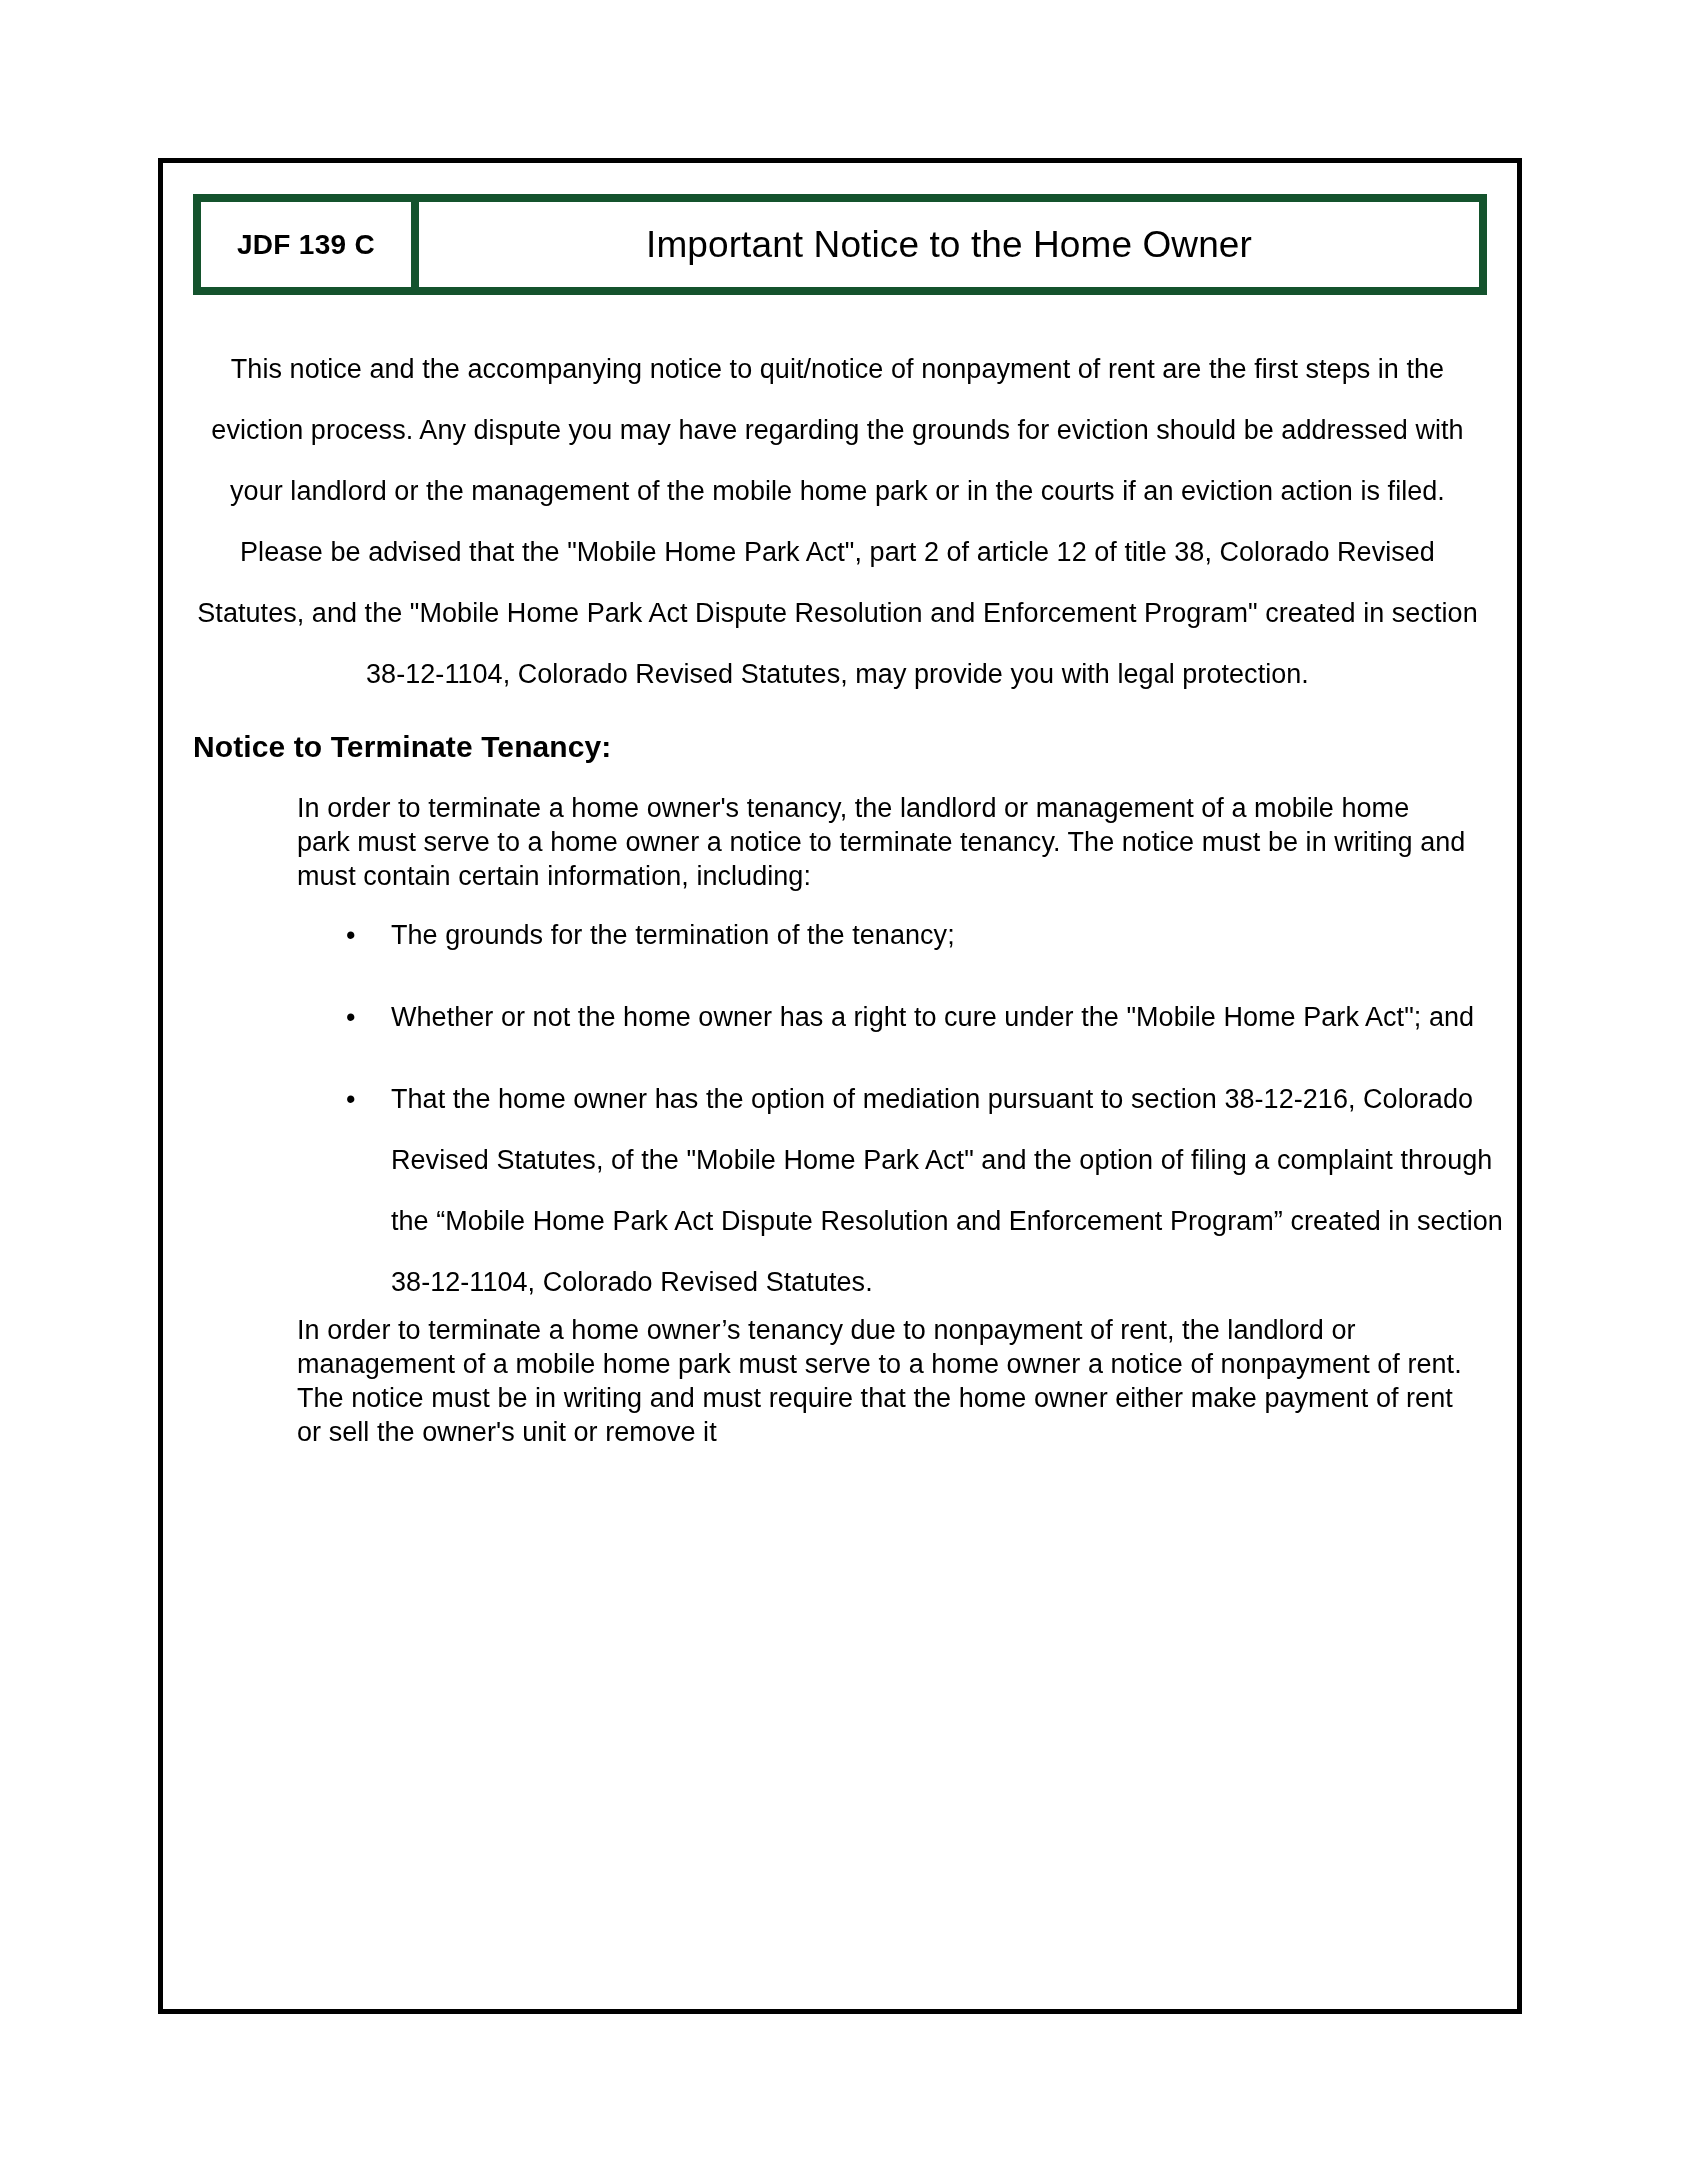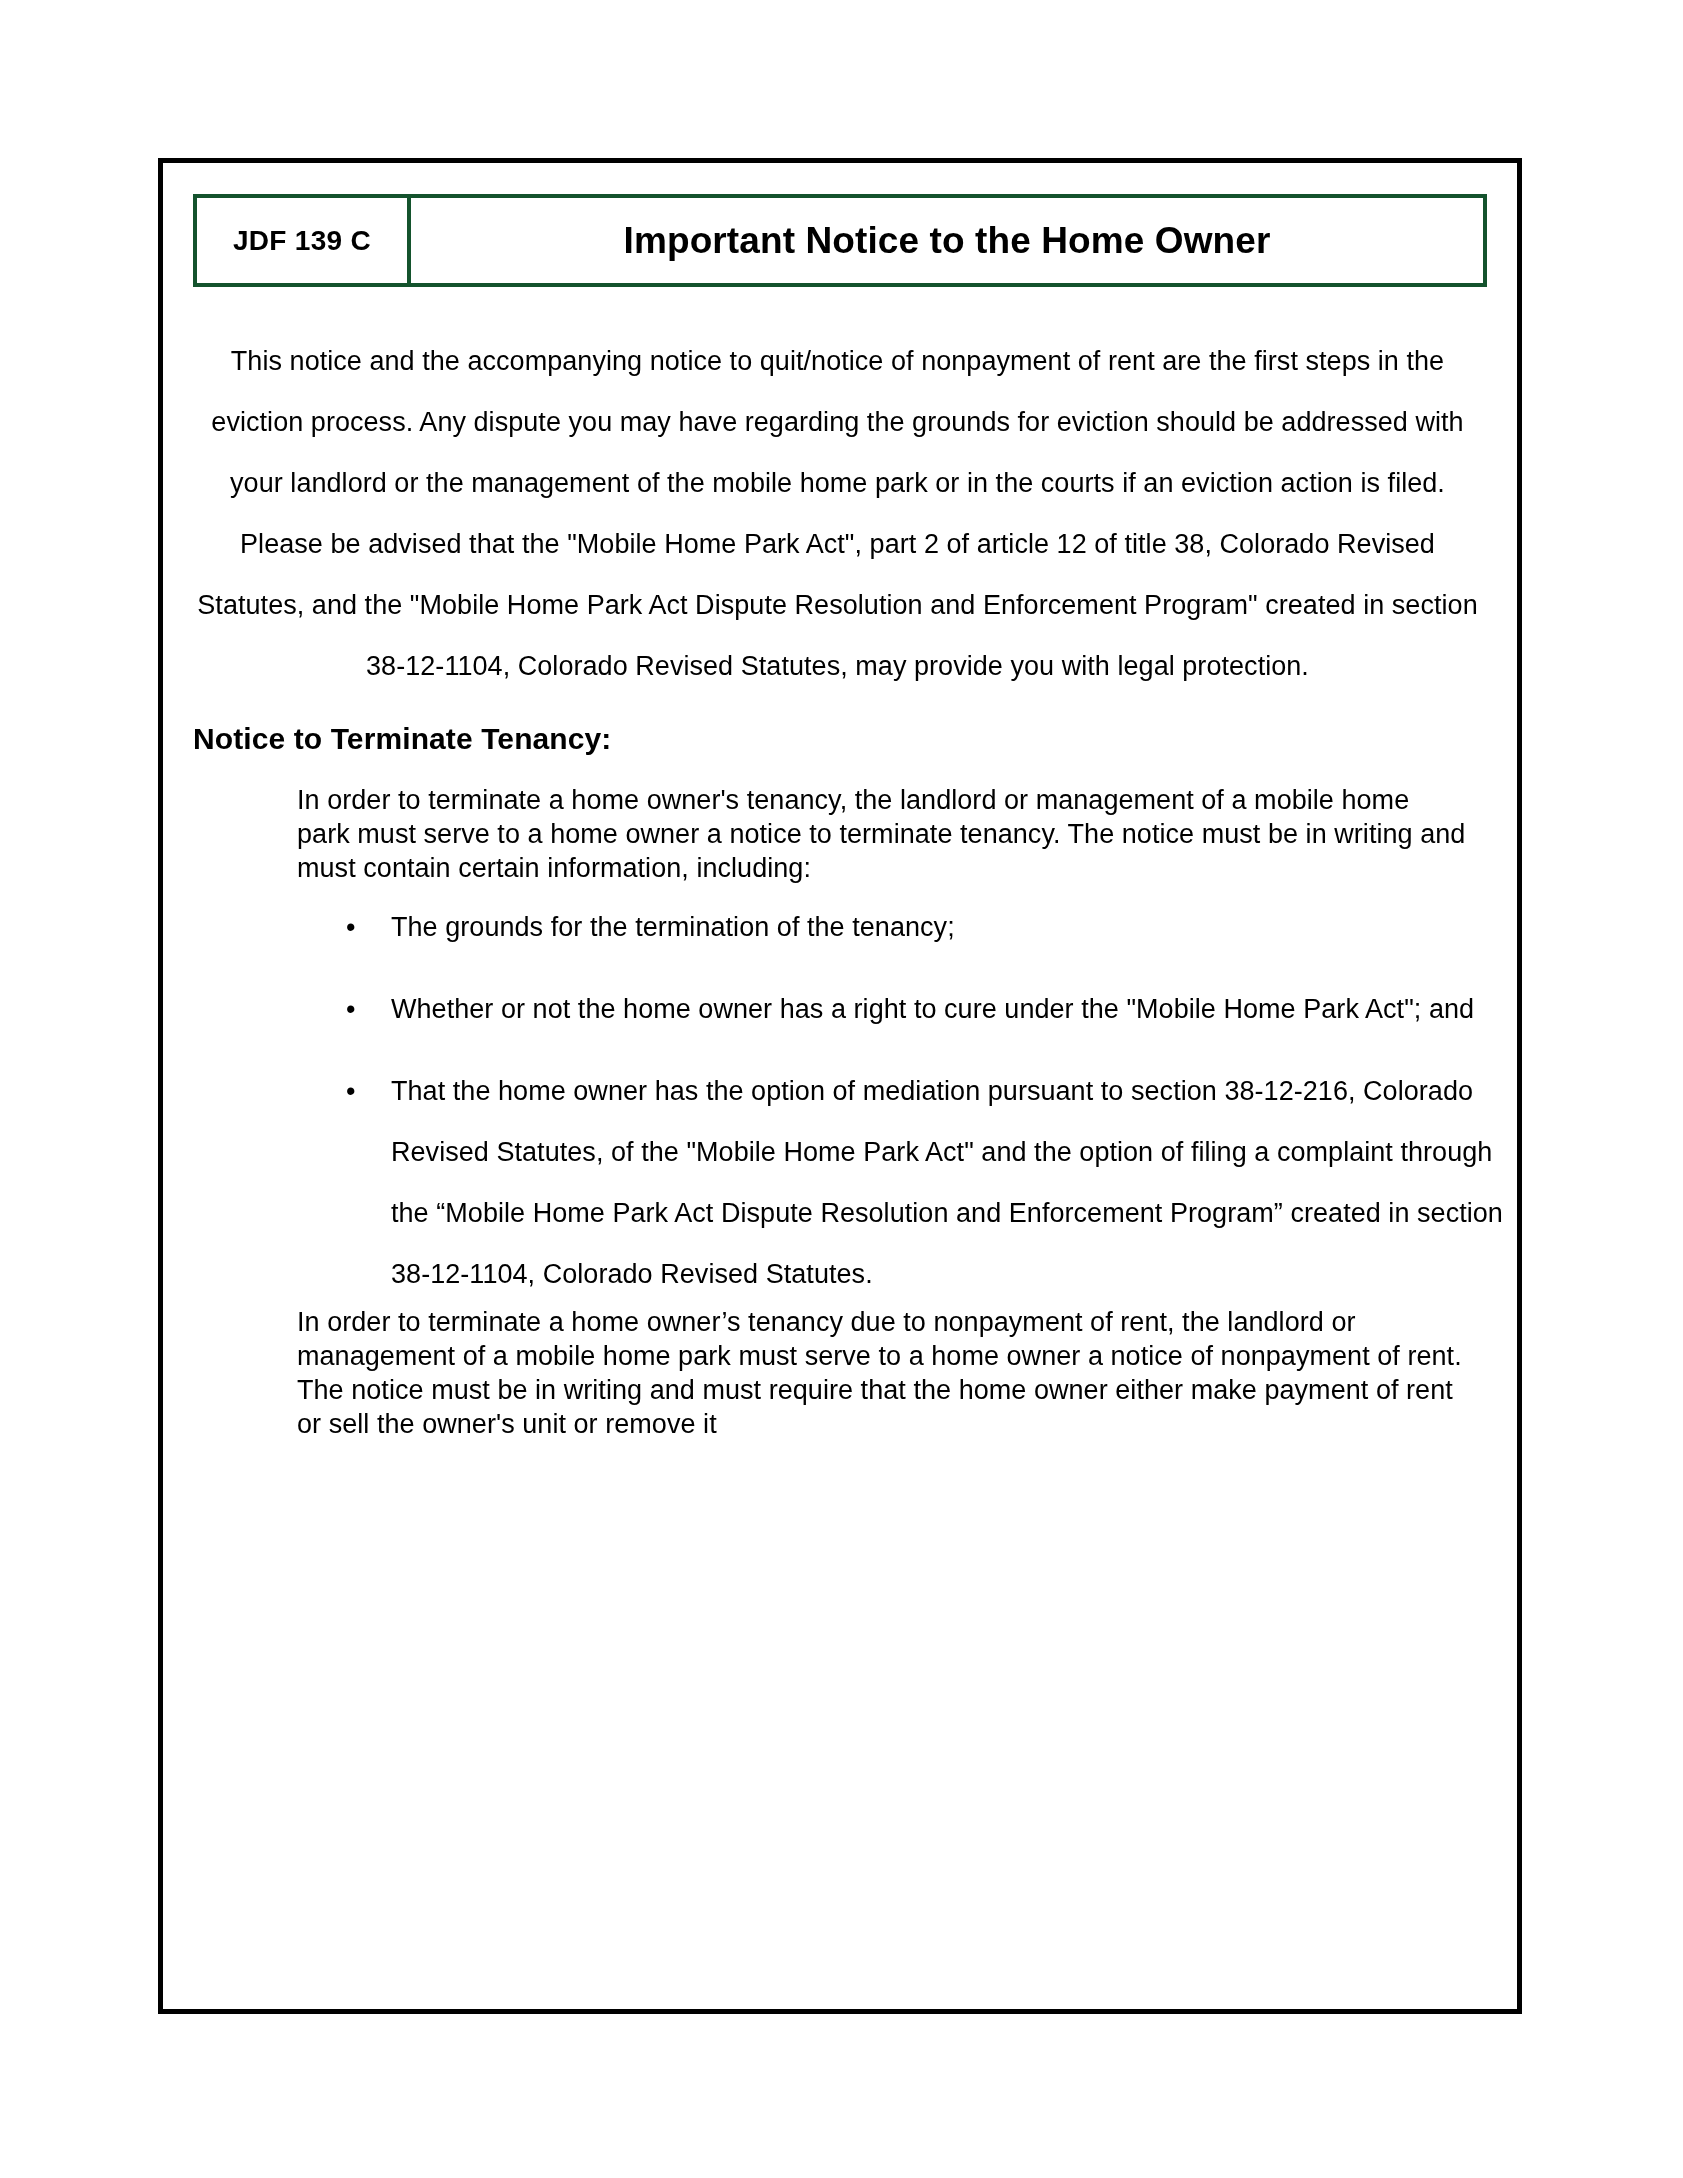--- a/index.html
+++ b/index.html
@@ -42,40 +42,40 @@
   }
 
   
   .header-table {
     width: 1294px;
     border-collapse: collapse;
     table-layout: fixed;
     margin: 0 0 0 0;
   }
   .header-table td {
-    border: 4px solid #14532d;
+    border: 8px solid #14532d;
     padding: 0;
     vertical-align: middle;
     height: 85px;
   }
   .cell-form-no {
     width: 210px;
     text-align: center;
   }
   .cell-title {
     text-align: center;
   }
   .form-no-text {
     font-size: 28px;
     font-weight: bold;
     letter-spacing: 0.3px;
   }
   .title-text {
     font-size: 37px;
-    font-weight: bold;
+    font-weight: normal;
     letter-spacing: 0.1px;
   }
 
   
   .body-area {
     margin-top: 44px;
     width: 1289px;
   }
 
   p.para {

